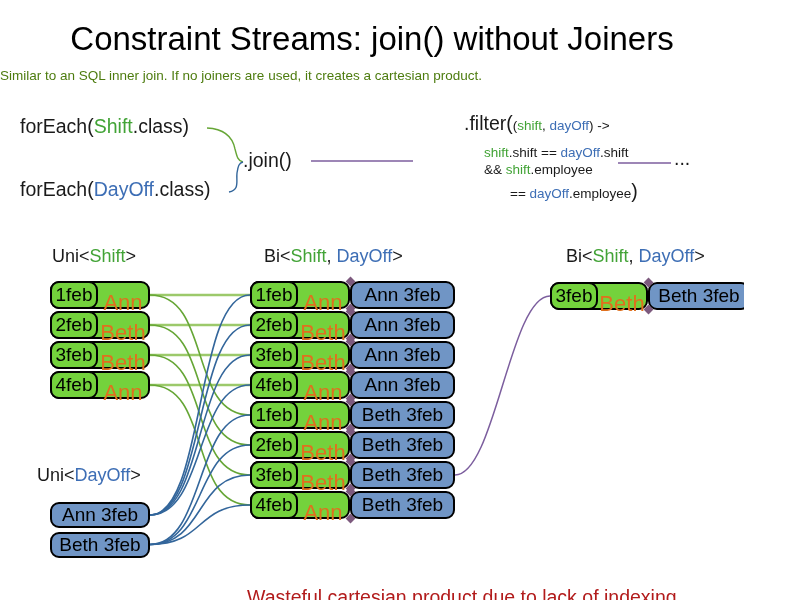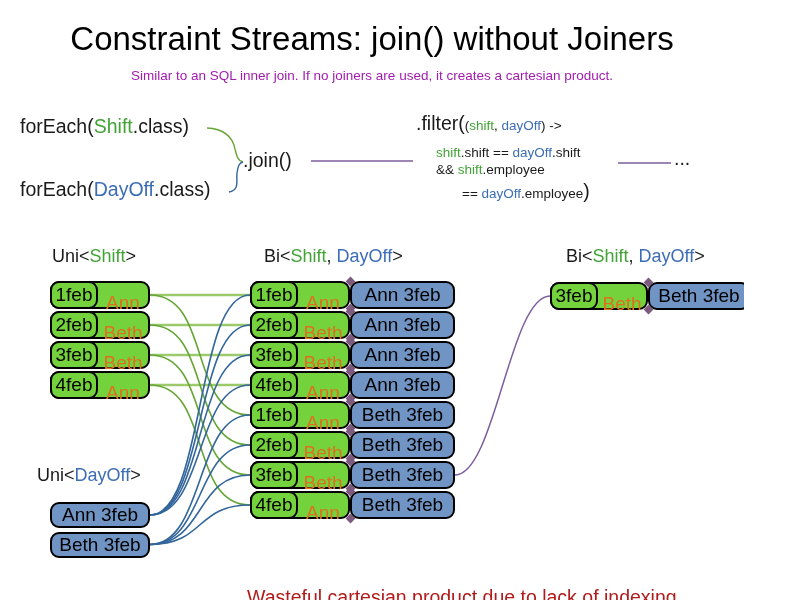--- a/index.html
+++ b/index.html
@@ -2,37 +2,37 @@
 <html style="--shift-green: #74D23C; --dayoff-blue: #7095C5; --name-orange: #E0701E; --code-green: #42A336; --code-blue: #3D6EB5; --line-green-curve: #66A636; --line-blue: #33669B; --line-purple: #7C5E9E; --note-red: #B21B1B;"><head>
 <meta charset="utf-8">
 <style>
   html,body{margin:0;padding:0;background:#fff;}
   .canvas{position:relative;width:744px;height:600px;background:#fff;overflow:hidden;
           font-family:"Liberation Sans", sans-serif;color:#1a1a1a;}
   svg.lines{position:absolute;left:0;top:0;z-index:0;}
   .abs{position:absolute;white-space:pre;z-index:1;}
   h1.title{position:absolute;top:20px;left:0;right:0;margin:0;text-align:center;
            font-size:33px;font-weight:400;color:#000;z-index:1;}
-  .subtitle{position:absolute;top:68px;left:0;right:0;text-align:center;
-            font-size:13.5px;color:#a21caf;z-index:1;}
+  .subtitle{position:absolute;top:68px;left:0;right:0;text-align:left;
+            font-size:13.5px;color:#4d7c0f;z-index:1;}
   .code{font-size:19.5px;color:#1a1a1a;}
   .small{font-size:13.5px;}
   .big{font-size:19.5px;}
   .k{color:#1a1a1a;} .tok-k{color:#1a1a1a;}
   .g{color:var(--code-green,#42A336);} .tok-g{color:var(--code-green,#42A336);}
   .b{color:var(--code-blue,#3D6EB5);} .tok-b{color:var(--code-blue,#3D6EB5);}
   .hdr{position:absolute;font-size:18px;white-space:pre;z-index:1;text-align:center;}
-  .fline{position:absolute;white-space:pre;}
+  .fline{position:absolute;white-space:pre;margin-left:48px;}
   .sbox{position:absolute;background:var(--shift-green,#74D23C);border:2px solid #000;
         border-radius:9px;box-sizing:border-box;z-index:1;}
   .datecell{position:absolute;left:-2px;top:-2px;bottom:-2px;border:2px solid #000;
         border-radius:9px;background:var(--shift-green,#74D23C);box-sizing:border-box;
         display:flex;align-items:center;justify-content:center;font-size:19px;color:#000;}
   .namecell{position:absolute;top:16px;bottom:0;right:0;display:flex;align-items:center;
-        justify-content:center;font-size:19px;color:var(--name-orange,#E0701E);}
+        justify-content:center;font-size:22px;color:var(--name-orange,#E0701E);}
   .dobox{position:absolute;background:var(--dayoff-blue,#7095C5);border:2px solid #000;
         border-radius:9px;box-sizing:border-box;display:flex;align-items:center;
         justify-content:center;font-size:19px;color:#000;z-index:1;}
   .bi-blue::before,.bi-blue::after{content:"";position:absolute;width:7px;height:7px;
         background:#7D5A7E;transform:rotate(45deg);left:-5px;}
   .bi-blue::before{top:-5px;} .bi-blue::after{bottom:-5px;}
   .note{position:absolute;left:247px;top:527px;font-size:19.5px;line-height:28px;
         color:var(--note-red,#B21B1B);z-index:1;white-space:pre;}
   .brace-g{stroke:var(--line-green-curve,#66A636);fill:none;stroke-width:1.4;}
   .brace-b{stroke:var(--line-blue,#33669B);fill:none;stroke-width:1.4;}

